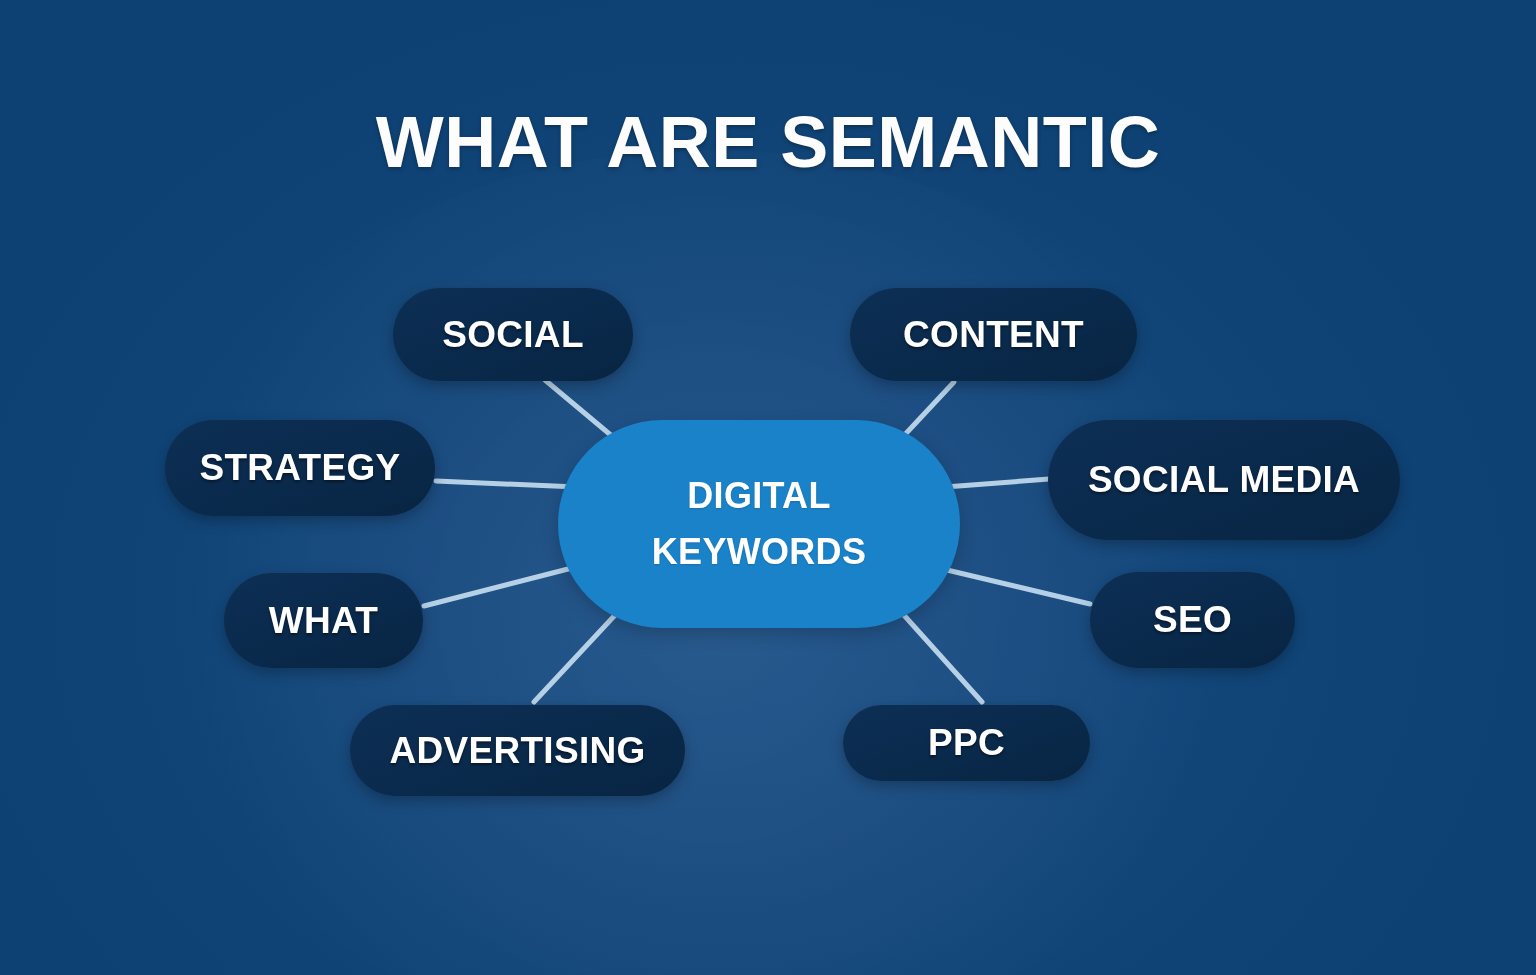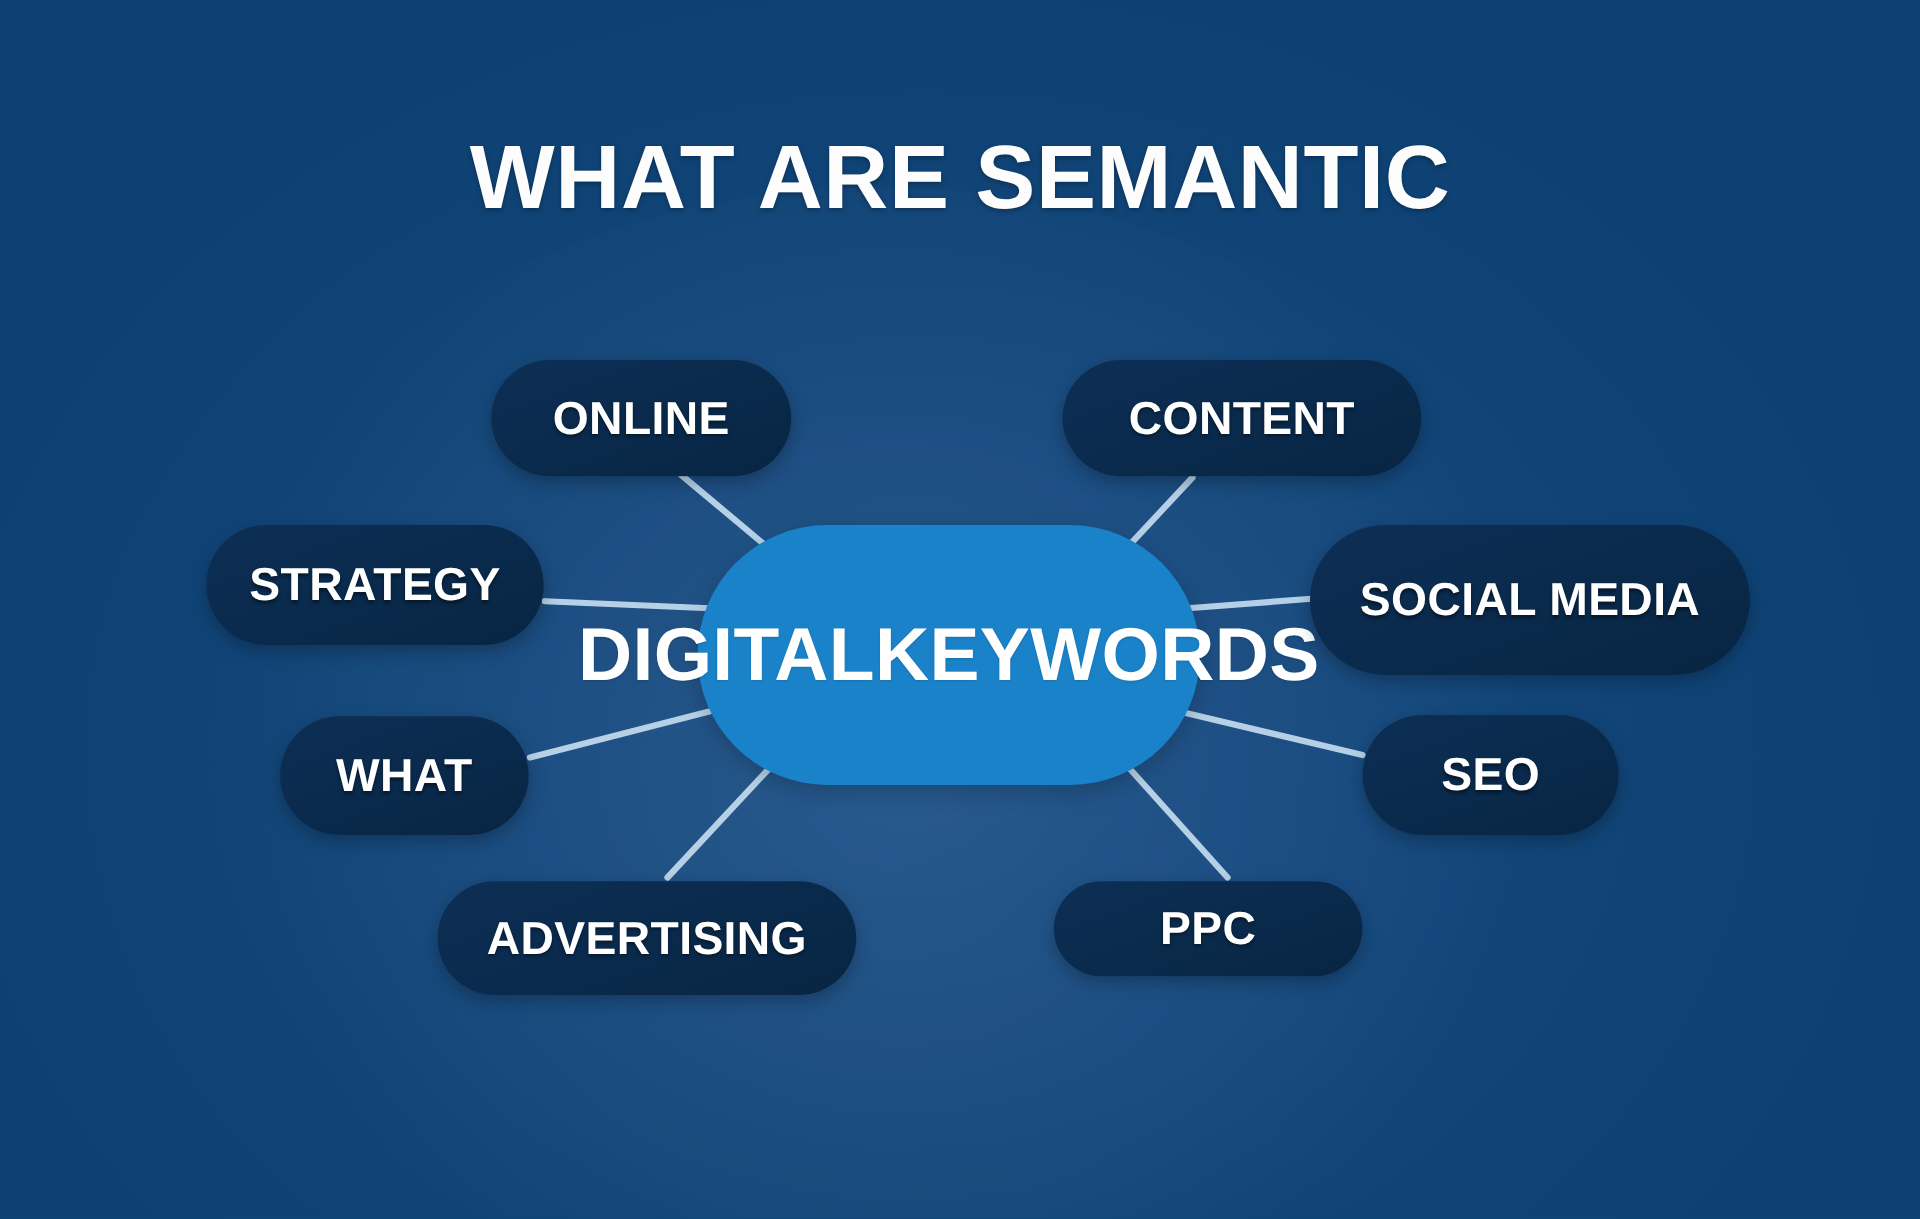--- a/index.html
+++ b/index.html
@@ -81,23 +81,23 @@
     letter-spacing: 0.3px;
   }
   .node.keyword {
     background: linear-gradient(160deg, #0d2f55 0%, #0a2a4c 55%, #082542 100%);
     font-size: 37px;
     box-shadow: 0 5px 14px rgba(0,0,0,0.26);
     text-shadow: 0 2px 3px rgba(0,0,0,0.45);
   }
   .node.central {
     background: #1a82c8;
-    font-size: 60px;
+    font-size: 36px;
     line-height: 56px;
-    flex-direction: row;
+    flex-direction: column;
     box-shadow: 0 6px 18px rgba(0,0,0,0.20);
     text-shadow: 0 1px 2px rgba(0,0,0,0.14);
   }
   .node.central .cl { display: block; }
 </style>
 </head>
 <body>
 
 <div id="infographic">
 
@@ -128,21 +128,21 @@
       <line x1="902" y1="613" x2="982" y2="702"></line>
     </g>
   </svg>
 
   <div class="node central" style="left:558px; top:420px; width:402px; height:208px;">
     <span class="cl">DIGITAL</span>
     <span class="cl">KEYWORDS</span>
   </div>
 
   <div class="node keyword" style="left:393px; top:288px; width:240px; height:93px;">
-    <span>ONLINE</span>
+    <span>SOCIAL</span>
   </div>
 
   <div class="node keyword" style="left:850px; top:288px; width:287px; height:93px;">
     <span>CONTENT</span>
   </div>
 
   <div class="node keyword" style="left:165px; top:420px; width:270px; height:96px;">
     <span>STRATEGY</span>
   </div>
 

